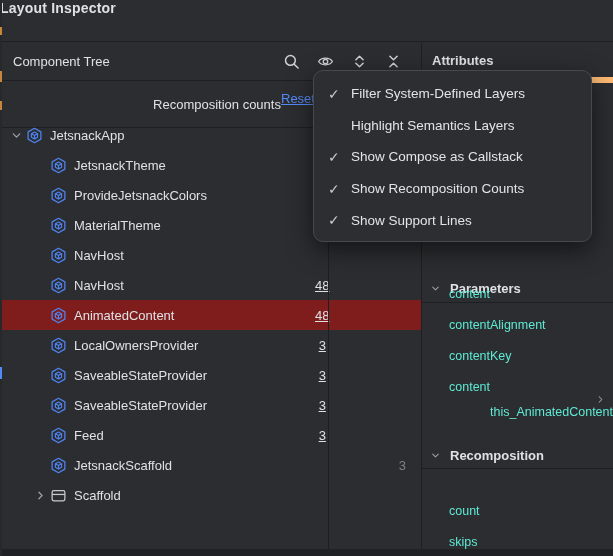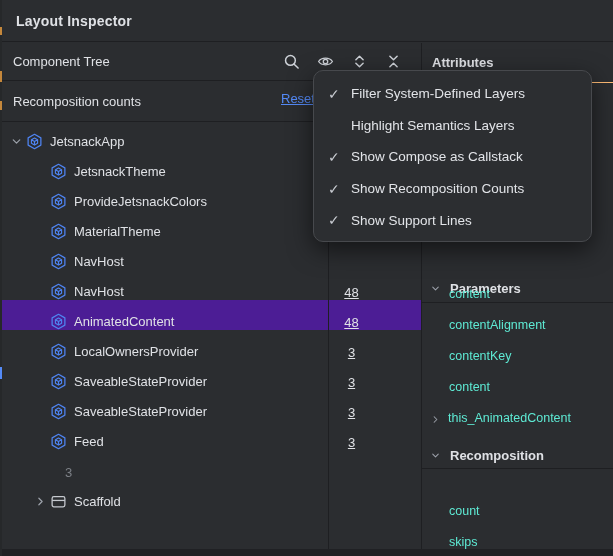--- a/index.html
+++ b/index.html
@@ -6,80 +6,81 @@
   html,body { background:#1e1f22; }
   .app {
     position:relative; width:613px; height:556px;
     background:#2b2d30; overflow:hidden;
     font-family:"Liberation Sans", sans-serif;
     font-size:13px; color:#dfe1e5;
   }
   
   .titlebar {
     position:absolute; left:0; top:0; width:613px; height:42px;
-    border-bottom:1px solid #1e1f22; display:flex; align-items:center;
-    padding-left:16px; font-size:14px; font-weight:700; letter-spacing:.2px;
+    border-bottom:1px solid #1e1f22; display:flex; 
+    font-size:14px; font-weight:700; letter-spacing:.2px;
   }
   
   .tree-header {
     position:absolute; left:0; top:43px; width:421px; height:38px;
     border-bottom:1px solid #1e1f22; display:flex; align-items:center;
     padding-left:13px;
   }
   .tree-header .spacer { flex:1; }
   .tb-icons { display:flex; gap:14px; margin-right:18px; }
   .tb-icon {
     width:20px; height:20px; display:flex; align-items:center; justify-content:center;
     border-radius:4px; cursor:pointer;
   }
   .tb-icon svg { width:17px; height:17px; }
   
   .recomp-bar {
-    position:absolute; left:0; top:82px; width:421px; height:40px;
+    position:absolute; left:0; top:82px; width:421px; height:46px;
     border-bottom:1px solid #1e1f22; display:flex; align-items:center;
     padding-left:13px;
+    justify-content:center;
   }
   .reset-link {
     position:absolute; left:281px; top:0; height:33px; display:flex; align-items:center;
     color:#548af7; text-decoration:underline; cursor:pointer;
   }
   
   .tree-rows { position:absolute; left:0; top:120px; width:421px; }
-  .trow { display:flex; height:30px; align-items:flex-end; }
-  .trow.selected { background:#4c1d95; }
+  .trow { display:flex; height:30px; align-items:center;gap:44px; }
+  .trow.selected { background:#7f1d1d; }
   .tcell { width:329px; display:flex; align-items:center; padding-left:6px; overflow:hidden; }
   .ccell { width:45px; display:flex; align-items:center; justify-content:center; color:#dfe1e5;text-decoration:underline; }
   .scell { width:47px; display:flex; align-items:center; justify-content:center; color:#7d8187; }
   .indent { width:24px; flex:none; }
   .chev-slot { width:20px; flex:none; display:flex; align-items:center; justify-content:center; }
   .chev-slot svg { width:13px; height:13px; }
   .node-icon { width:17px; height:17px; flex:none; margin-right:7px; display:flex; }
   .node-icon svg { width:17px; height:17px; }
   .tlabel { white-space:nowrap; }
   
   .vline-counts { position:absolute; left:328px; top:115px; width:1px; height:434px; background:#1e1f22; }
   .vline-attr   { position:absolute; left:421px; top:43px;  width:1px; height:506px; background:#1e1f22; }
   
   .attr-header {
     position:absolute; left:422px; top:43px; width:191px; height:40px;
-    border-bottom:1px solid #fdba74; display:flex; align-items:center;
+    border-bottom:6px solid #fdba74; display:flex; align-items:center;
     padding-left:10px; font-weight:700;
   }
   .section-header {
     position:absolute; left:422px; width:191px; display:flex; align-items:center;
     border-bottom:1px solid #1e1f22; font-weight:700; cursor:pointer;
   }
   .section-header .sh-chev { width:20px; margin-left:8px; display:flex; align-items:center; }
   .section-header svg, .attr-chev svg { width:11px; height:11px; }
   .attr-item {
     position:absolute; left:422px; width:191px; height:31px;
     display:flex; align-items:flex-end; padding-left:27px; cursor:default;
     font-size:12.5px; color:#5eead4;
   }
-  .attr-item.expandable { padding-left:8px; }
+  .attr-item.expandable { padding-left:8px;flex-direction:column; }
   .attr-chev { width:18px; display:flex; align-items:center; }
   
   .menu {
     position:absolute; left:313px; top:70px; width:279px; height:172px;
     background:#2c2e31; border:1px solid #47494d; border-radius:10px;
     box-shadow:0 8px 24px rgba(0,0,0,.55); z-index:30; padding-top:7px;
   }
   .menu-item {
     height:31.6px; display:flex; align-items:center; padding-left:14px;
     font-size:13.5px; color:#e2e4e8; cursor:pointer;
@@ -330,20 +331,30 @@
               <use href="#i-compose"></use>
             </svg>
           </span>
         <span class="tlabel">Feed</span>
       </div>
       <div class="ccell">3</div>
       <div class="scell"></div>
     </div>
 
     <div class="trow">
+      <div class="tcell">
+          <span class="indent"></span>
+          <span class="chev-slot"></span>
+        <span class="node-icon">
+            <svg viewBox="0 0 16 16">
+              <use href="#i-compose"></use>
+            </svg>
+          </span>
+        <span class="tlabel">JetsnackScaffold</span>
+      </div>
       <div class="ccell"></div>
       <div class="scell">3</div>
     </div>
 
     <div class="trow">
       <div class="tcell">
           <span class="indent"></span>
         <span class="chev-slot">
             <svg viewBox="0 0 16 16">
               <use href="#i-chevright"></use>

